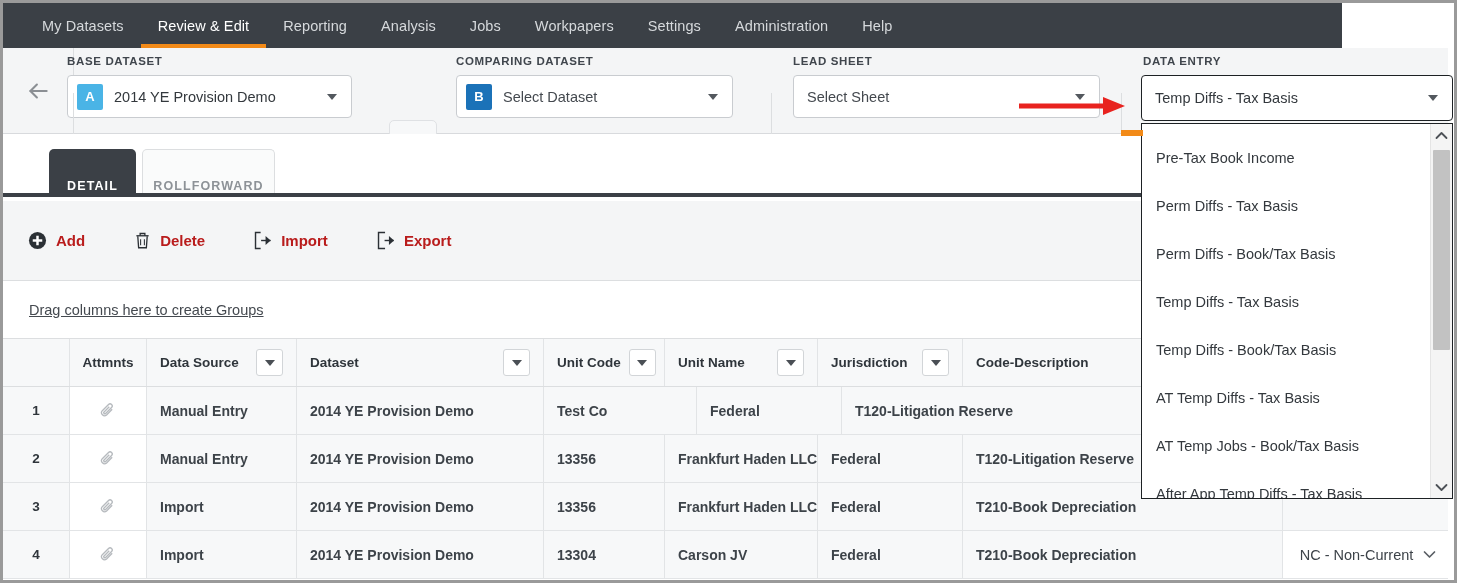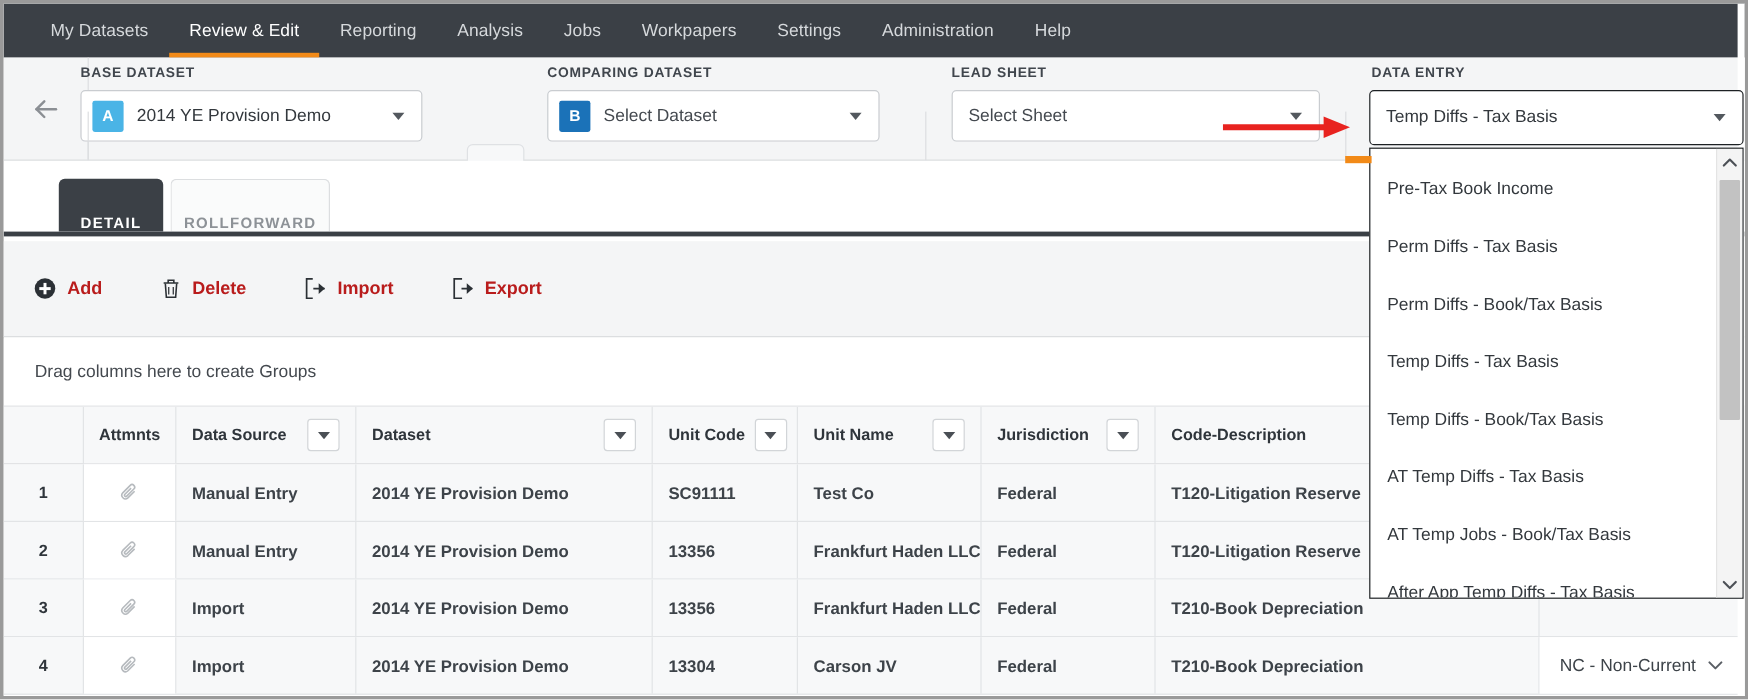--- a/index.html
+++ b/index.html
@@ -18,21 +18,21 @@
     overflow: hidden;
     box-sizing: border-box;
     border: 3px solid #9a9a9a;
     background: #ffffff;
   }
 
   
   .topnav {
     position: absolute;
     left: 0; top: 0;
-    width: 1451px;
+    width: 1339px;
     height: 45px;
     background: #3b4046;
     display: flex;
     align-items: stretch;
     padding-left: 22px;
     box-sizing: border-box;
   }
   .nav-item {
     position: relative;
     display: flex;
@@ -238,20 +238,21 @@
     width: 1451px;
     height: 57px;
     background: #ffffff;
     border-bottom: 1px solid #dcdee0;
     display: flex;
     align-items: center;
     padding-left: 26px;
     box-sizing: border-box;
     font-size: 14.5px;
     color: #44494f;
+    text-decoration: underline;
   }
 
   
   .grid {
     position: absolute;
     left: 0; top: 336px;
     width: 1451px;
     height: 241px;
     overflow: hidden;
     background: #ffffff;
@@ -628,21 +629,20 @@
 
     <div class="grid-row body-row">
       <div class="gcell w-rownum rownum">1</div>
       <div class="gcell w-attm attm">
         <svg class="clip" width="16" height="17" viewBox="0 0 18 19" fill="none" stroke="currentColor" stroke-width="1.5">
           <path d="M13.7 8.2l-6.3 6.3a3.4 3.4 0 01-4.8-4.8l7-7a2.4 2.4 0 013.4 3.4l-6.7 6.7a1.2 1.2 0 01-1.7-1.7l5.8-5.8"></path>
         </svg>
       </div>
       <div class="gcell w-src">Manual Entry</div>
       <div class="gcell w-ds">2014 YE Provision Demo</div>
-      <div class="gcell w-uc">SC91111</div>
       <div class="gcell w-un">Test Co</div>
       <div class="gcell w-jur">Federal</div>
       <div class="gcell w-code">T120-Litigation Reserve</div>
       <div class="gcell w-extra"></div>
     </div>
 
     <div class="grid-row body-row">
       <div class="gcell w-rownum rownum">2</div>
       <div class="gcell w-attm attm">
         <svg class="clip" width="16" height="17" viewBox="0 0 18 19" fill="none" stroke="currentColor" stroke-width="1.5">

